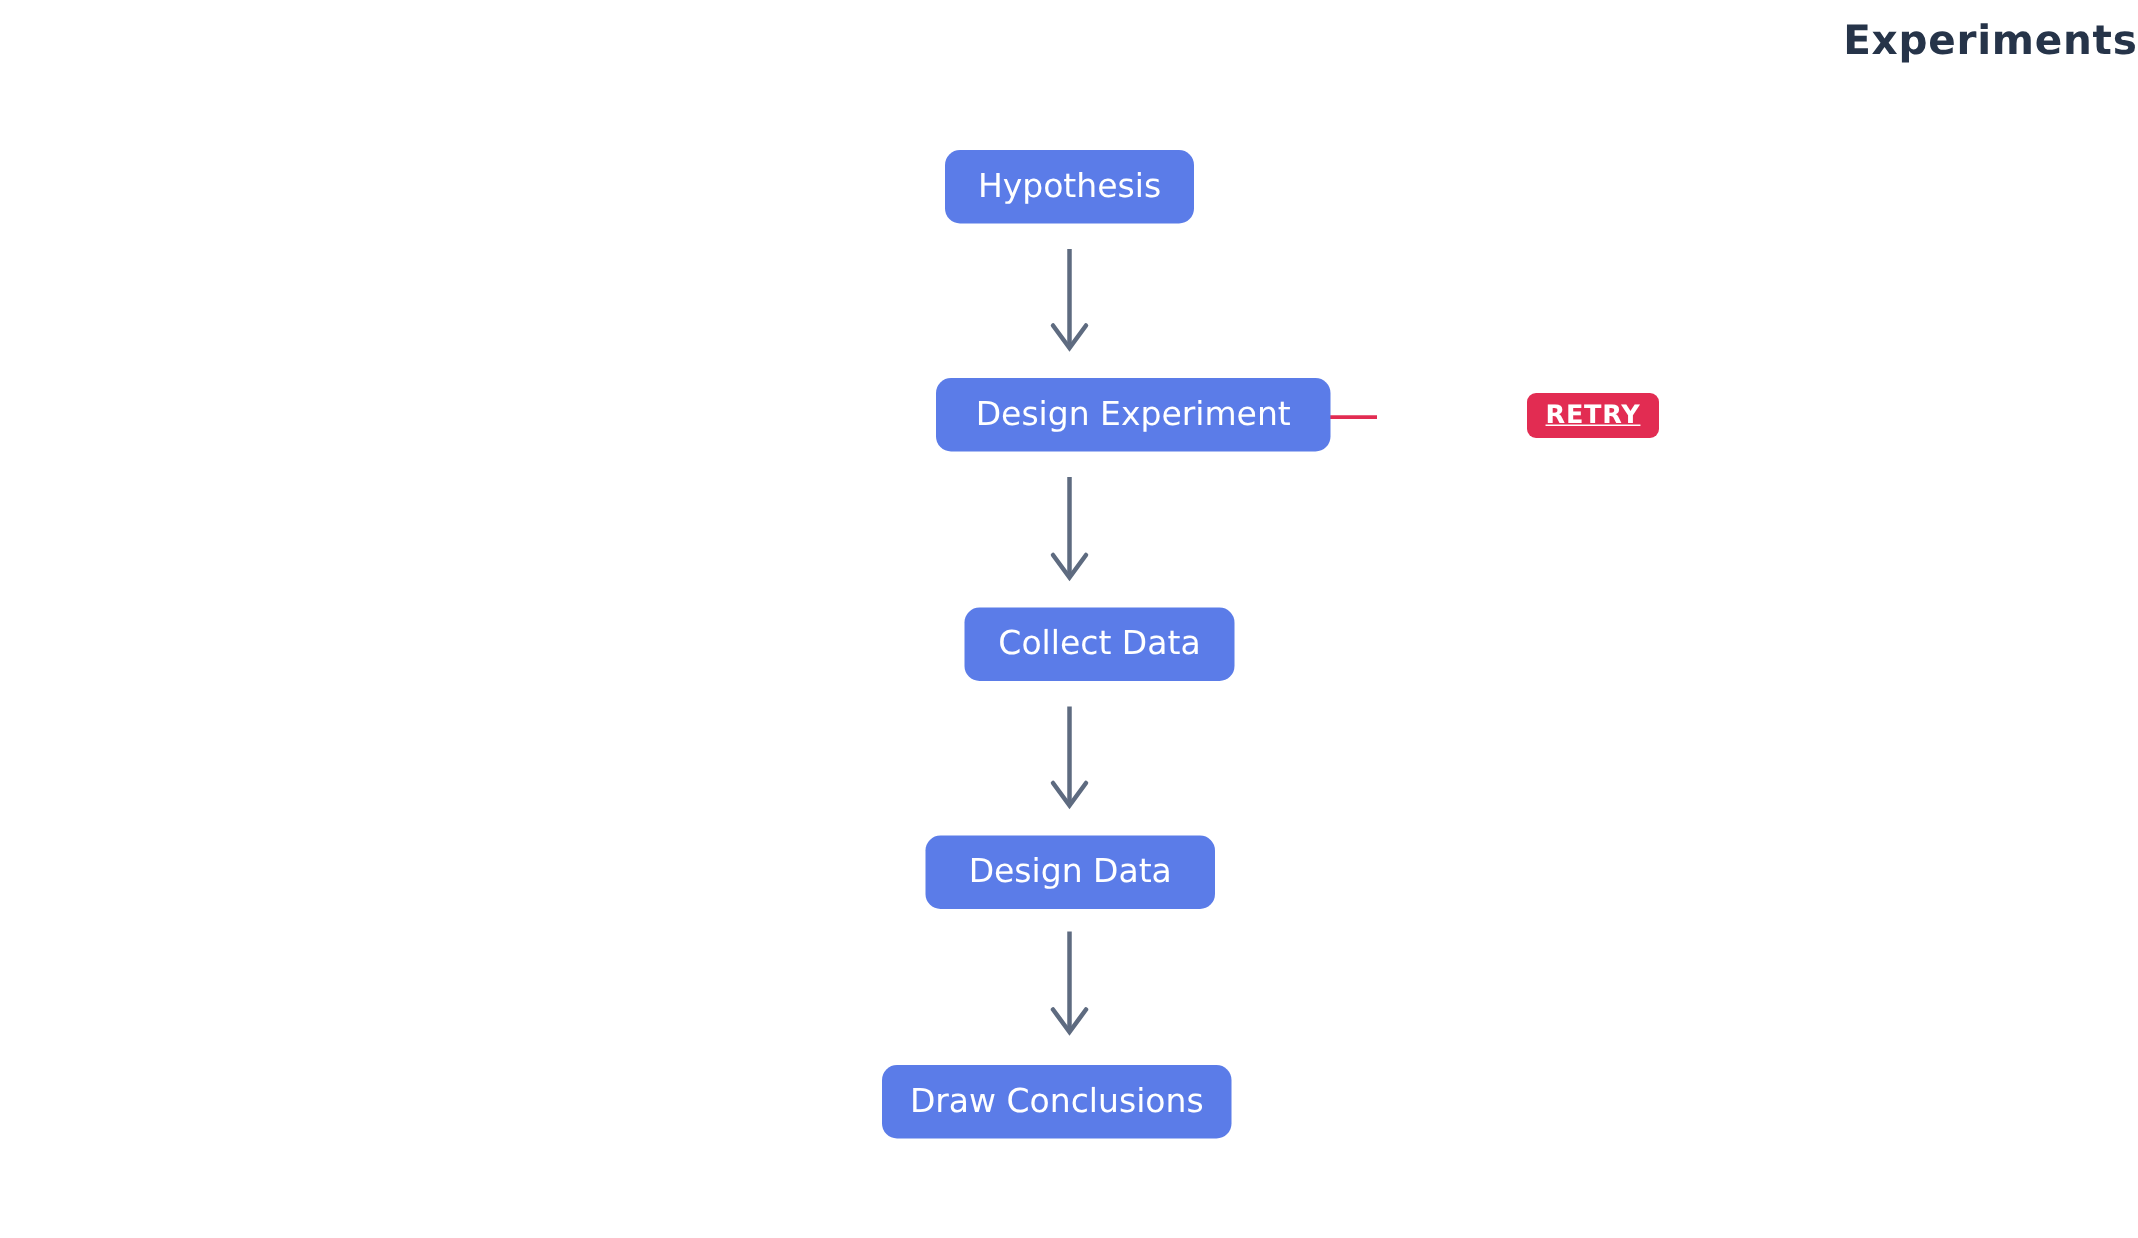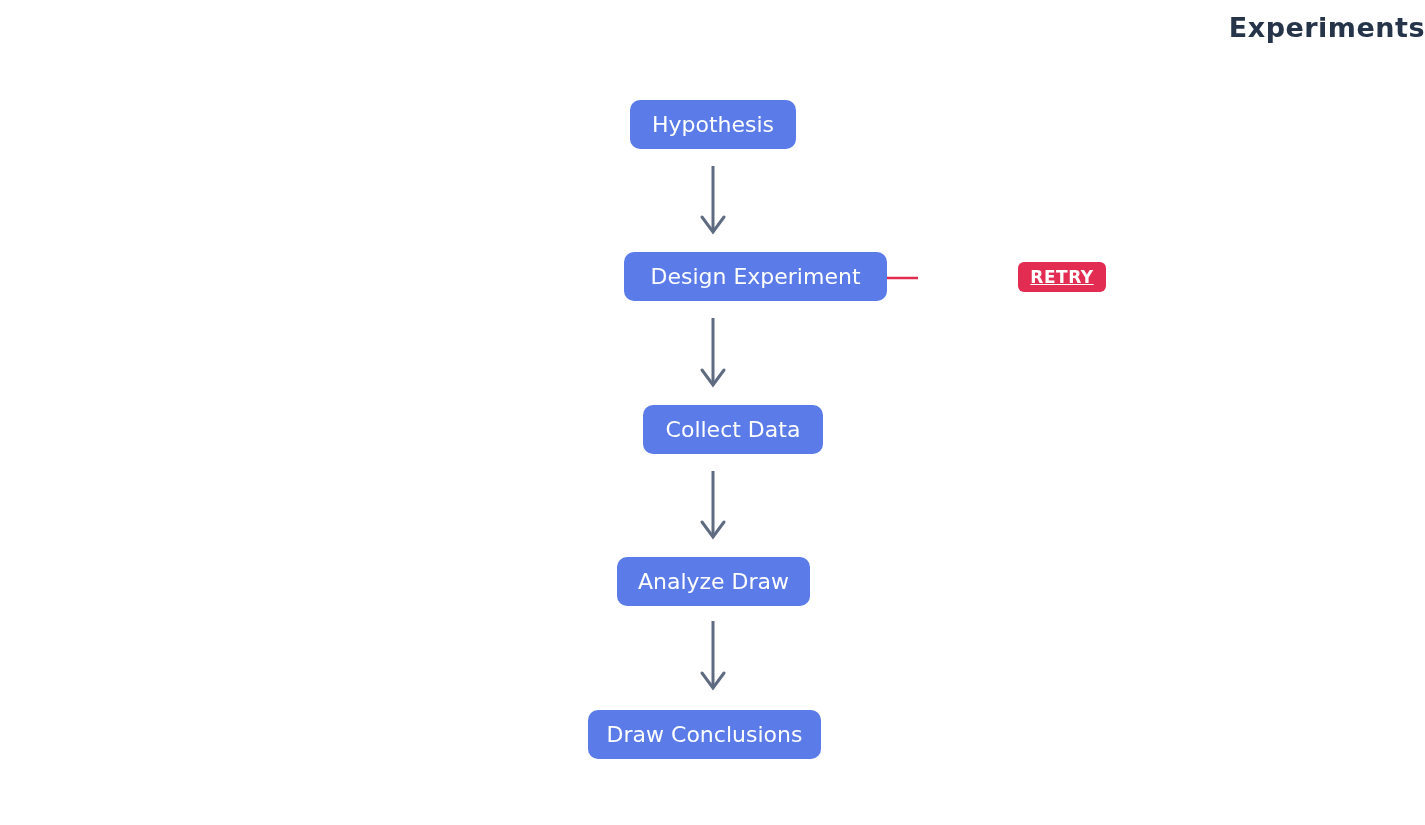--- a/index.html
+++ b/index.html
@@ -79,21 +79,21 @@
 
   <div class="node node-design">
     <span>Design Experiment</span>
   </div>
 
   <div class="node node-collect">
     <span>Collect Data</span>
   </div>
 
   <div class="node node-analyze">
-    <span>Analyze Draw</span>
+    <span>Design Data</span>
   </div>
 
   <div class="node node-draw">
     <span>Draw Conclusions</span>
   </div>
 
   <div class="retry-badge">
     <span>RETRY</span>
   </div>
 

